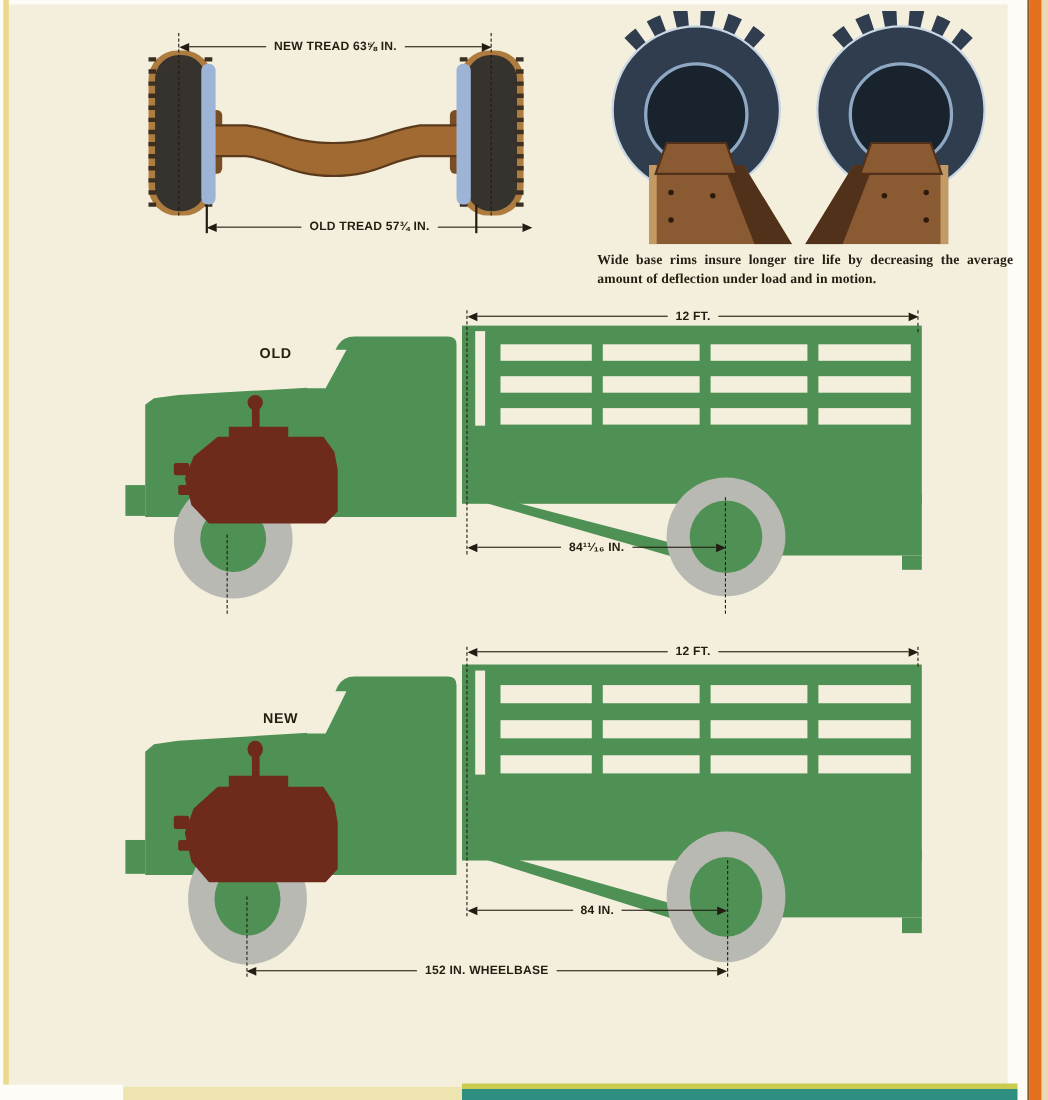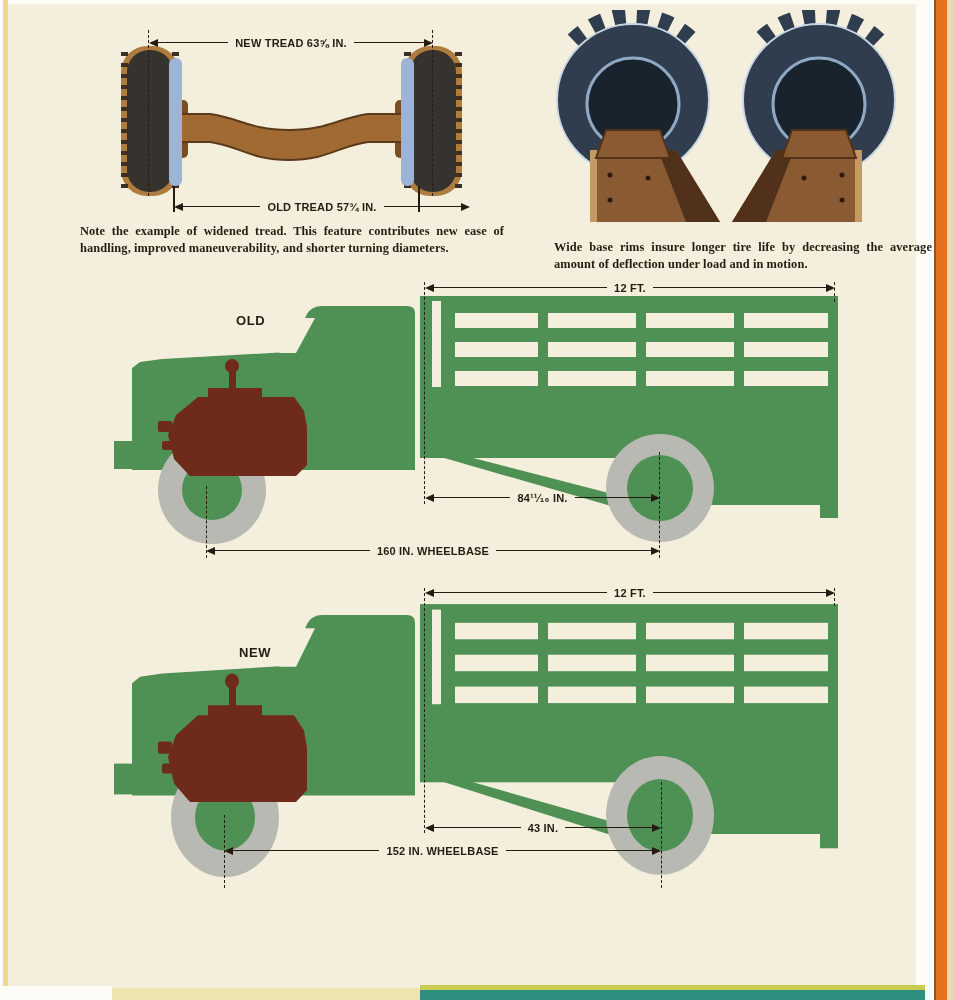--- a/index.html
+++ b/index.html
@@ -35,21 +35,21 @@
   <div class="strip" style="left:3px;top:0;width:5px;height:1000px;background:#ecd98e"></div>
   <div class="strip" style="left:916px;top:0;width:18px;height:1000px;background:#fdfcf7"></div>
   <div class="strip" style="left:934px;top:0;width:2px;height:1000px;background:#8a5527"></div>
   <div class="strip" style="left:936px;top:0;width:11px;height:1000px;background:var(--accent-orange,#e2701e)"></div>
   <div class="strip" style="left:947px;top:0;width:6px;height:1000px;background:#e8d9b0"></div>
   <div class="strip" style="left:0;top:986px;width:112px;height:14px;background:#fdfcf7"></div>
   <div class="strip" style="left:112px;top:988px;width:308px;height:12px;background:#eee4b0"></div>
   <div class="strip" style="left:420px;top:985px;width:505px;height:5px;background:#c9cc4e"></div>
   <div class="strip" style="left:420px;top:990px;width:505px;height:10px;background:var(--band-teal,#2e8f80)"></div>
 
-  <div class="fig" style="left:74px;top:14px;width:420px;height:205px">
+  <div class="fig" style="left:88px;top:14px;width:420px;height:205px">
     <svg width="420" height="205" viewBox="0 0 420 205">
 
       <rect x="98" y="86" width="16" height="58" rx="5" fill="#7a4e24"></rect>
       <rect x="321" y="86" width="16" height="58" rx="5" fill="#7a4e24"></rect>
       <path d="M106,100 L136,100 C166,104 176,116 215,116 C254,116 264,104 294,100 L330,100 L330,128 L294,128 C264,132 254,146 215,146 C176,146 166,132 136,128 L106,128 Z" fill="var(--axle-brown,#a06a32)" stroke="#5a3a1a" stroke-width="2"></path>
 
       <rect x="47" y="32" width="58" height="150" rx="26" fill="#ad7c3e"></rect>
       <rect x="53" y="36" width="46" height="142" rx="22" fill="#36322d"></rect>
       <line x1="50.5" y1="38" x2="50.5" y2="178" stroke="#3a2f22" stroke-width="7" stroke-dasharray="4 7"></line>
       <line x1="101.5" y1="38" x2="101.5" y2="178" stroke="#3a2f22" stroke-width="7" stroke-dasharray="4 7"></line>
@@ -73,21 +73,20 @@
     <div class="vtick" style="left:99px;top:172px;height:26px"></div>
     <div class="vtick" style="left:344px;top:172px;height:26px"></div>
     <div class="dim" style="left:100px;top:186px;width:296px">
       <span class="ah l"></span>
       <span class="ln"></span>
       <span class="lbl">OLD TREAD 57¾ IN.</span>
       <span class="ln"></span>
       <span class="ah r"></span>
     </div>
   </div>
-  <p class="caption" style="left:80px;top:223px;width:424px;margin:0">Note the example of widened tread. This feature contributes new ease of handling, improved maneuverability, and shorter turning diameters.</p>
 
   <div class="fig" style="left:540px;top:10px;width:372px;height:212px">
     <svg width="372" height="212" viewBox="0 0 372 212">
       <defs>
         <g id="rimunit">
           <path d="M34,31 A84,84 0 0 1 152,31" fill="none" stroke="var(--tire-navy,#2f3d4e)" stroke-width="18" stroke-dasharray="12 11"></path>
           <circle cx="93" cy="90" r="76" fill="var(--tire-navy,#2f3d4e)" stroke="#c9d6e4" stroke-width="2"></circle>
           <circle cx="93" cy="94" r="46" fill="#19232e" stroke="#8fa9c4" stroke-width="3"></circle>
           <polygon points="50,140 136,140 180,212 50,212" fill="#8a5a33"></polygon>
           <polygon points="118,140 136,140 180,212 146,212" fill="#52311a"></polygon>
@@ -95,21 +94,21 @@
           <polygon points="66,120 120,120 130,148 56,148" fill="#8a5a33" stroke="#52311a" stroke-width="2"></polygon>
           <circle cx="70" cy="165" r="2.5" fill="#2e1a0c"></circle>
           <circle cx="70" cy="190" r="2.5" fill="#2e1a0c"></circle>
           <circle cx="108" cy="168" r="2.5" fill="#2e1a0c"></circle>
         </g>
       </defs>
       <use href="#rimunit"></use>
       <use href="#rimunit" transform="translate(372,0) scale(-1,1)"></use>
     </svg>
   </div>
-  <p class="caption" style="left:538px;top:223px;width:378px;margin:16px">Wide base rims insure longer tire life by decreasing the average amount of deflection under load and in motion.</p>
+  <p class="caption" style="left:538px;top:223px;width:378px;margin:5px">Wide base rims insure longer tire life by decreasing the average amount of deflection under load and in motion.</p>
 
   <div class="truck-label" style="left:236px;top:313px">OLD</div>
   <svg class="truck-svg" style="left:110px;top:285px" width="740" height="300" viewBox="0 0 740 300">
     <g class="c-green">
       <rect x="310" y="11" width="418" height="162"></rect>
       <path d="M305,185 L305,28 Q305,21 297,21 L212,21 Q202,21 197,29 L178,67 L52,74 L30,77 L22,83 L22,185 Z"></path>
       <polygon points="310,166 336,166 522,214 508,223"></polygon>
       <rect x="556" y="164" width="172" height="56"></rect>
       <rect x="710" y="220" width="18" height="13"></rect>
       <rect x="4" y="156" width="18" height="28"></rect>
@@ -154,27 +153,20 @@
     <span class="ln"></span>
     <span class="ah r"></span>
   </div>
   <div class="dim" style="left:425px;top:491px;width:235px">
     <span class="ah l"></span>
     <span class="ln"></span>
     <span class="lbl">84¹¹⁄₁₆ IN.</span>
     <span class="ln"></span>
     <span class="ah r"></span>
   </div>
-  <div class="dim" style="left:206px;top:544px;width:454px">
-    <span class="ah l"></span>
-    <span class="ln"></span>
-    <span class="lbl">160 IN. WHEELBASE</span>
-    <span class="ln"></span>
-    <span class="ah r"></span>
-  </div>
 
   <div class="truck-label" style="left:239px;top:645px">NEW</div>
   <svg class="truck-svg" style="left:110px;top:592px" width="740" height="330" viewBox="0 0 740 300" preserveAspectRatio="none">
     <g class="c-green">
       <rect x="310" y="11" width="418" height="162"></rect>
       <path d="M305,185 L305,28 Q305,21 297,21 L212,21 Q202,21 197,29 L178,67 L52,74 L30,77 L22,83 L22,185 Z"></path>
       <polygon points="310,166 336,166 522,214 508,223"></polygon>
       <rect x="556" y="164" width="172" height="56"></rect>
       <rect x="710" y="220" width="18" height="13"></rect>
       <rect x="4" y="156" width="18" height="28"></rect>
@@ -215,25 +207,25 @@
   <div class="dim" style="left:425px;top:586px;width:410px">
     <span class="ah l"></span>
     <span class="ln"></span>
     <span class="lbl">12 FT.</span>
     <span class="ln"></span>
     <span class="ah r"></span>
   </div>
   <div class="dim" style="left:425px;top:821px;width:236px">
     <span class="ah l"></span>
     <span class="ln"></span>
-    <span class="lbl">43 IN.</span>
-    <span class="ln"></span>
-    <span class="ah r"></span>
-  </div>
-  <div class="dim" style="left:224px;top:844px;width:437px">
+    <span class="lbl">84 IN.</span>
+    <span class="ln"></span>
+    <span class="ah r"></span>
+  </div>
+  <div class="dim" style="left:224px;top:876px;width:437px">
     <span class="ah l"></span>
     <span class="ln"></span>
     <span class="lbl">152 IN. WHEELBASE</span>
     <span class="ln"></span>
     <span class="ah r"></span>
   </div>
 
 
 </div>
 

